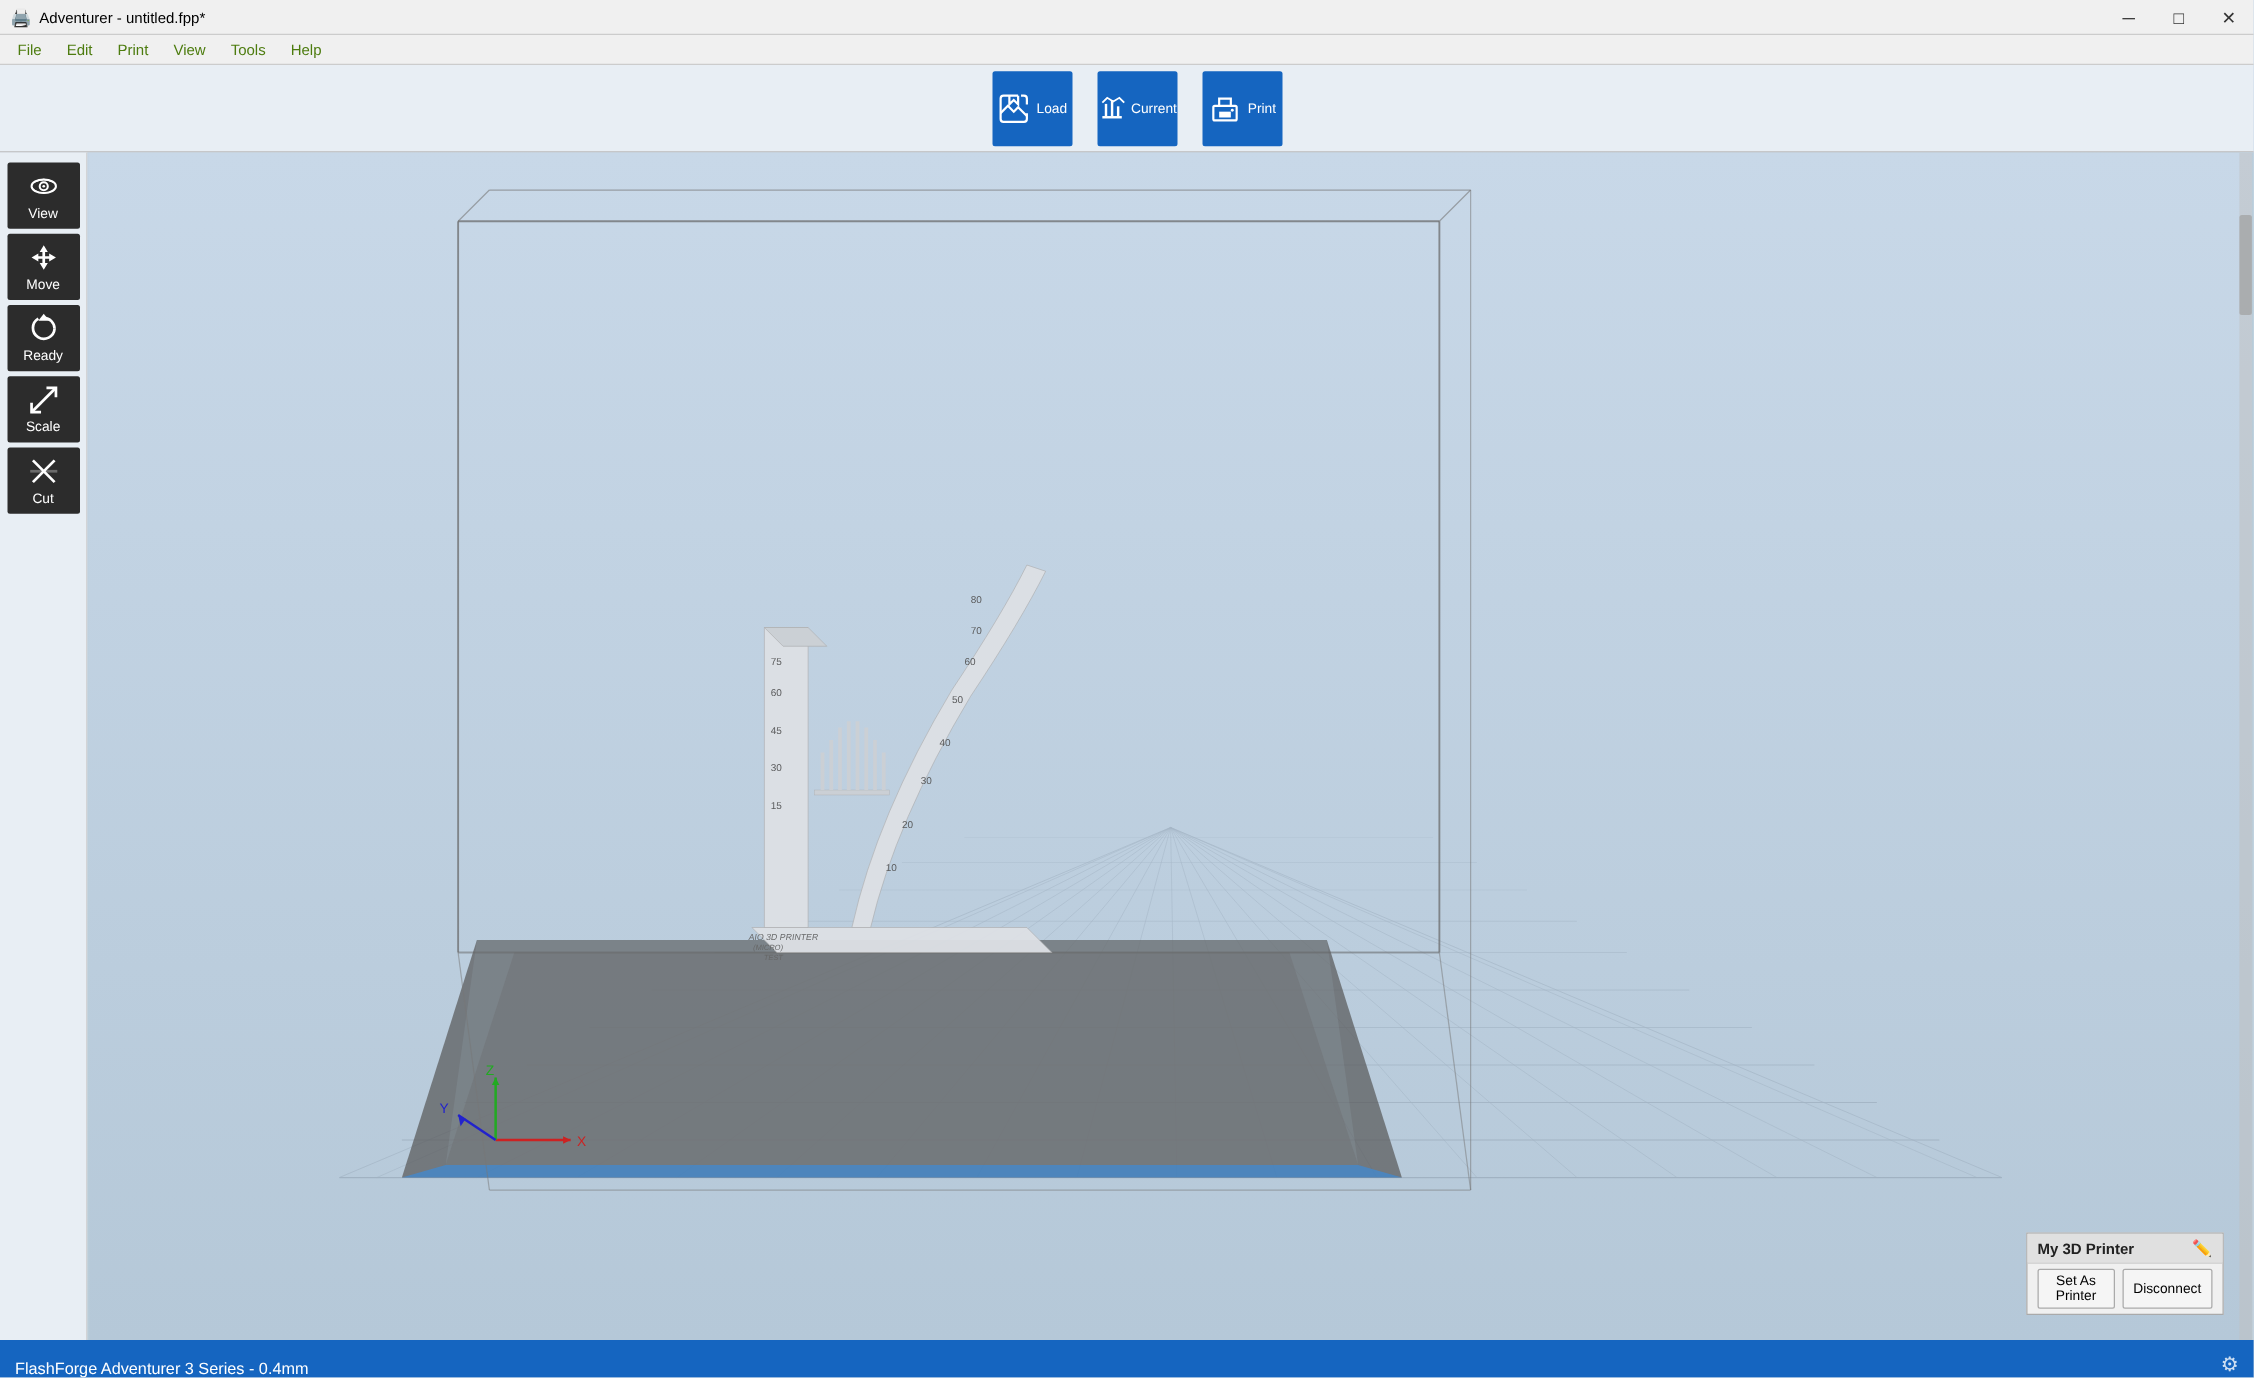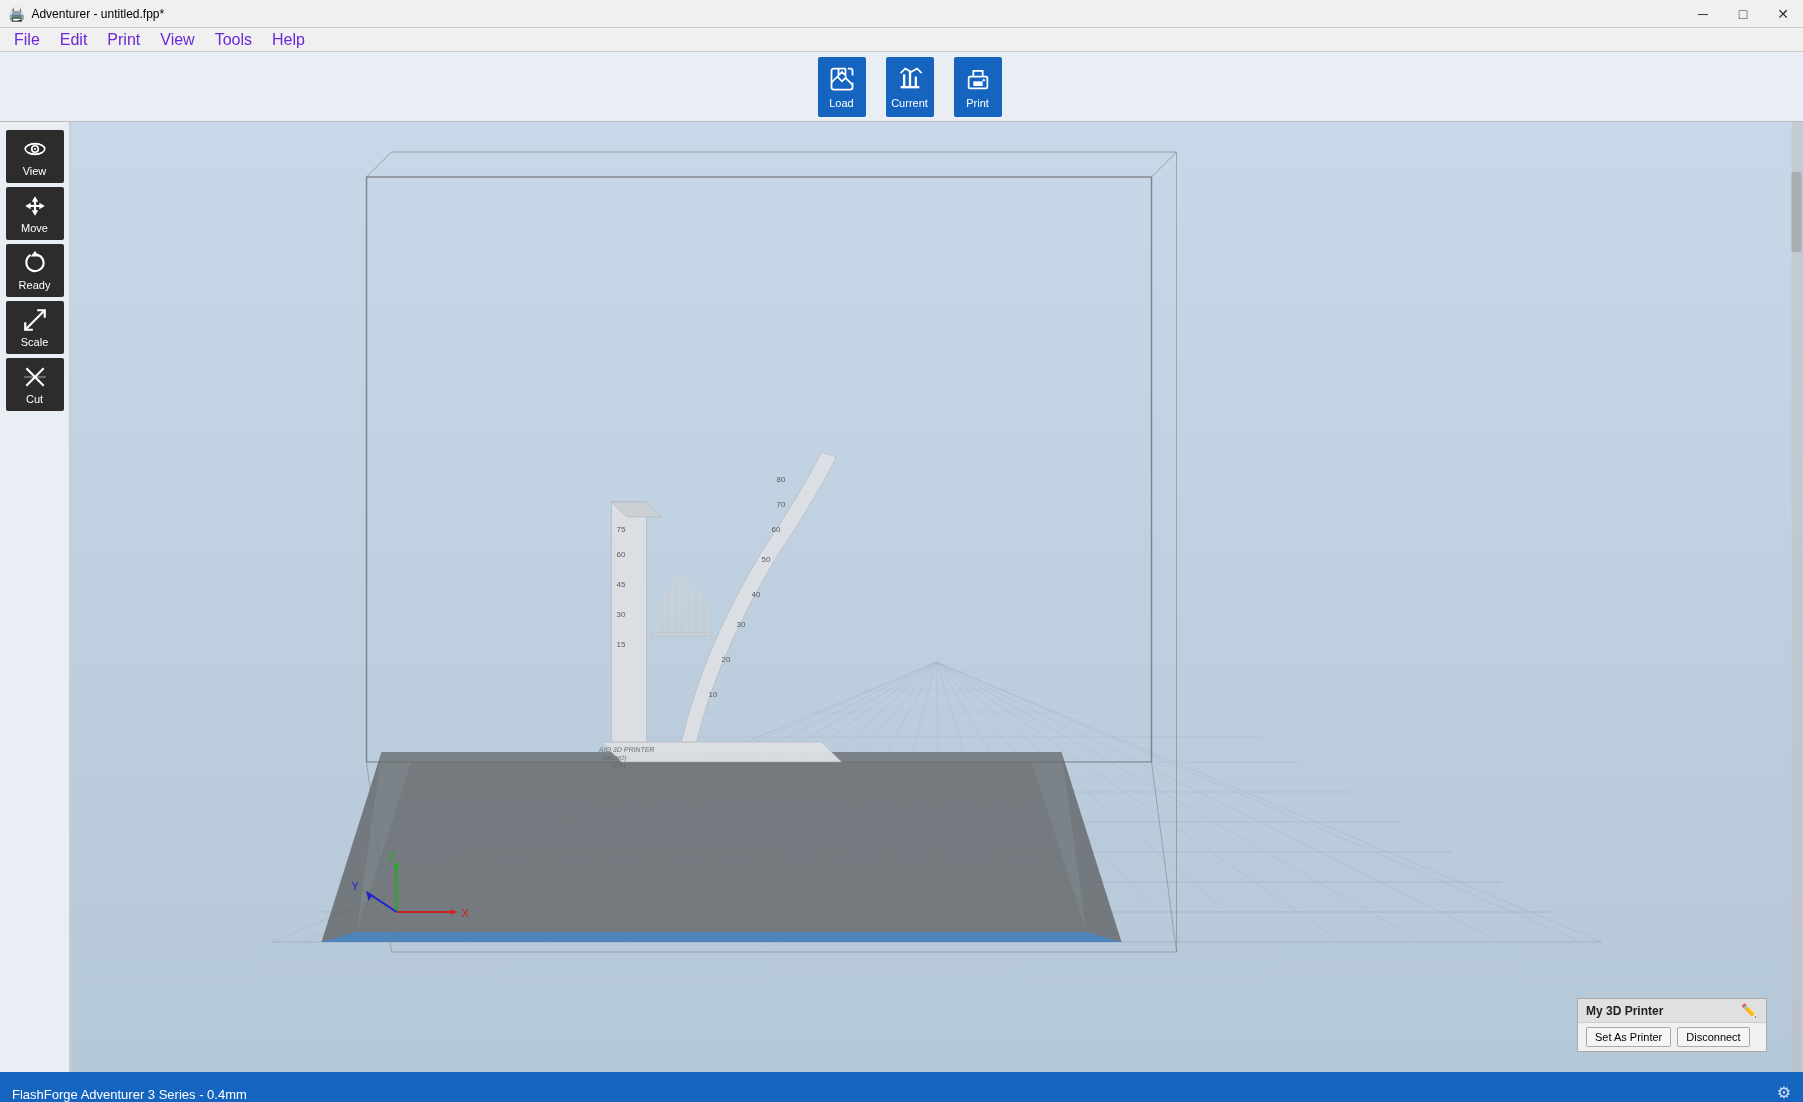--- a/index.html
+++ b/index.html
@@ -14,31 +14,31 @@
     #titlebar-left { display: flex; align-items: center; padding-left: 8px; gap: 6px; }
     #titlebar-controls { display: flex; }
     .title-btn { width: 40px; height: 28px; display: flex; align-items: center; justify-content: center; cursor: pointer; font-size: 14px; color: #333; }
 
     
     #menubar {
       width: 100%; height: 24px; background: #f0f0f0;
       display: flex; align-items: center; padding-left: 4px;
       border-bottom: 1px solid #ccc;
     }
-    .menu-item { padding: 2px 10px; cursor: pointer; font-size: 16px; color: #6d28d9; }
+    .menu-item { padding: 2px 10px; cursor: pointer; font-size: 12px; color: #4d7c0f; }
 
     
     #toolbar {
       width: 100%; height: 70px; background: #e8eef4;
       display: flex; align-items: center; justify-content: center;
       gap: 4px; border-bottom: 1px solid #bbb;
     }
     .toolbar-btn {
-      display: flex; flex-direction: column; align-items: center; justify-content: center;
-      width: 48px; height: 60px; background: #1565c0; border: none; cursor: pointer;
+      display: flex; flex-direction: row; align-items: center; justify-content: center;
+      width: 64px; height: 60px; background: #1565c0; border: none; cursor: pointer;
       color: #fff; font-size: 11px; gap: 4px; border-radius: 2px; margin-left: 16px;
     }
     .toolbar-btn svg { width: 28px; height: 28px; fill: #fff; }
 
     
     #main {
       display: flex; width: 100%; height: calc(1102px - 28px - 24px - 70px - 30px);
       position: relative;
     }
 
@@ -59,22 +59,22 @@
     #viewport {
       flex: 1; position: relative; overflow: hidden;
       background: linear-gradient(160deg, #c5d5e5 0%, #b8ccd8 50%, #c0ced8 100%);
     }
 
     
     #grid-svg { position: absolute; left: 0; top: 0; width: 100%; height: 100%; }
 
     
     #printer-panel {
-      position: absolute; right: 36px; bottom: 20px;
-      width: 190px; background: #f0f0f0; border: 1px solid #aaa;
+      position: absolute; right: 24px; bottom: 20px;
+      width: 158px; background: #f0f0f0; border: 1px solid #aaa;
       font-size: 11px; color: #222; margin-left: 16px;
     }
     #printer-panel-header {
       background: #e0e0e0; padding: 4px 8px; display: flex; align-items: center; justify-content: space-between;
       font-weight: bold; font-size: 12px;
     }
     #printer-panel-body { padding: 6px 8px; display: flex; flex-direction: column; gap: 3px; }
     #printer-panel-footer { padding: 4px 8px; display: flex; gap: 6px; border-top: 1px solid #ccc; }
     .panel-btn {
       padding: 3px 8px; background: #f5f5f5; border: 1px solid #aaa;

